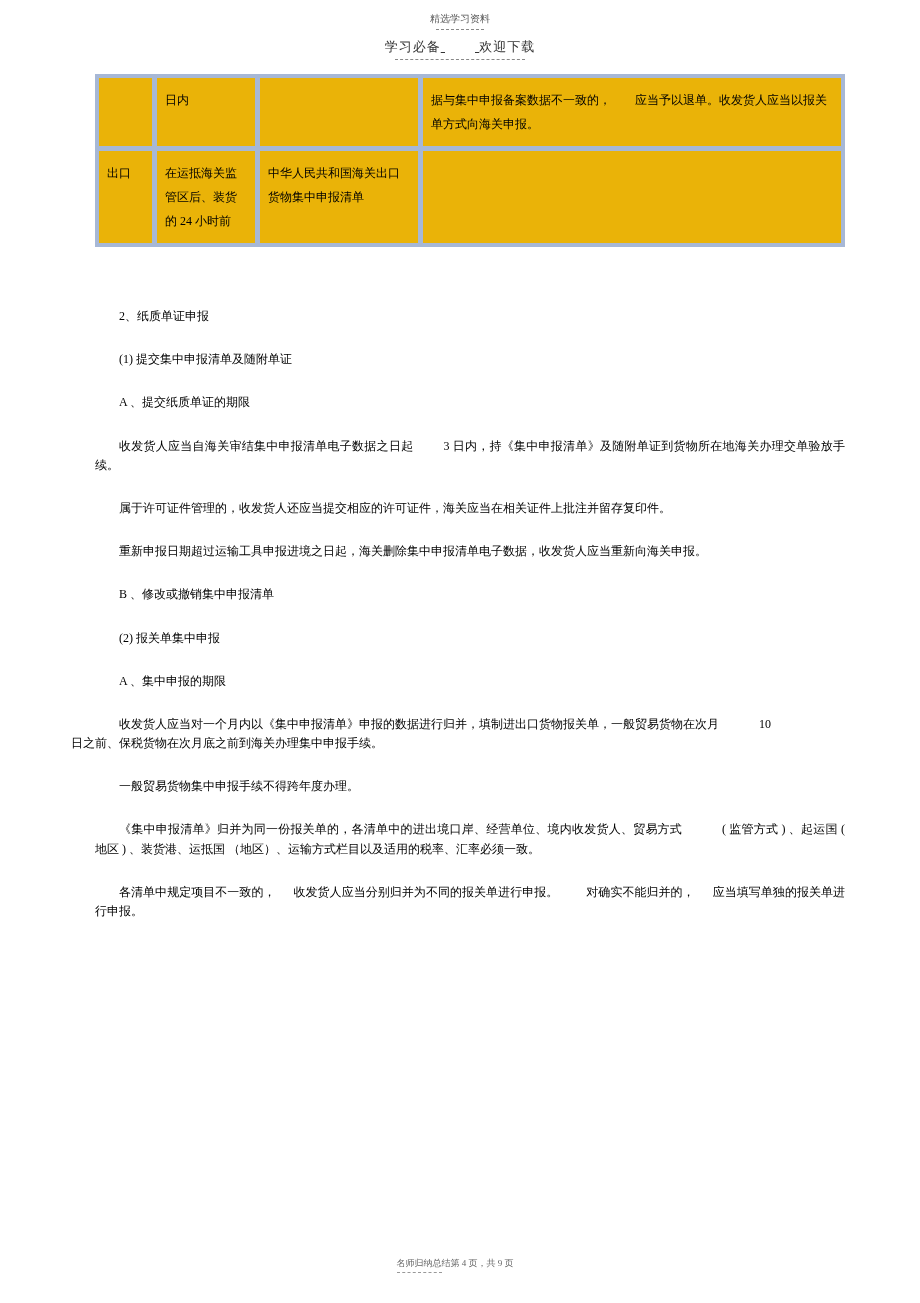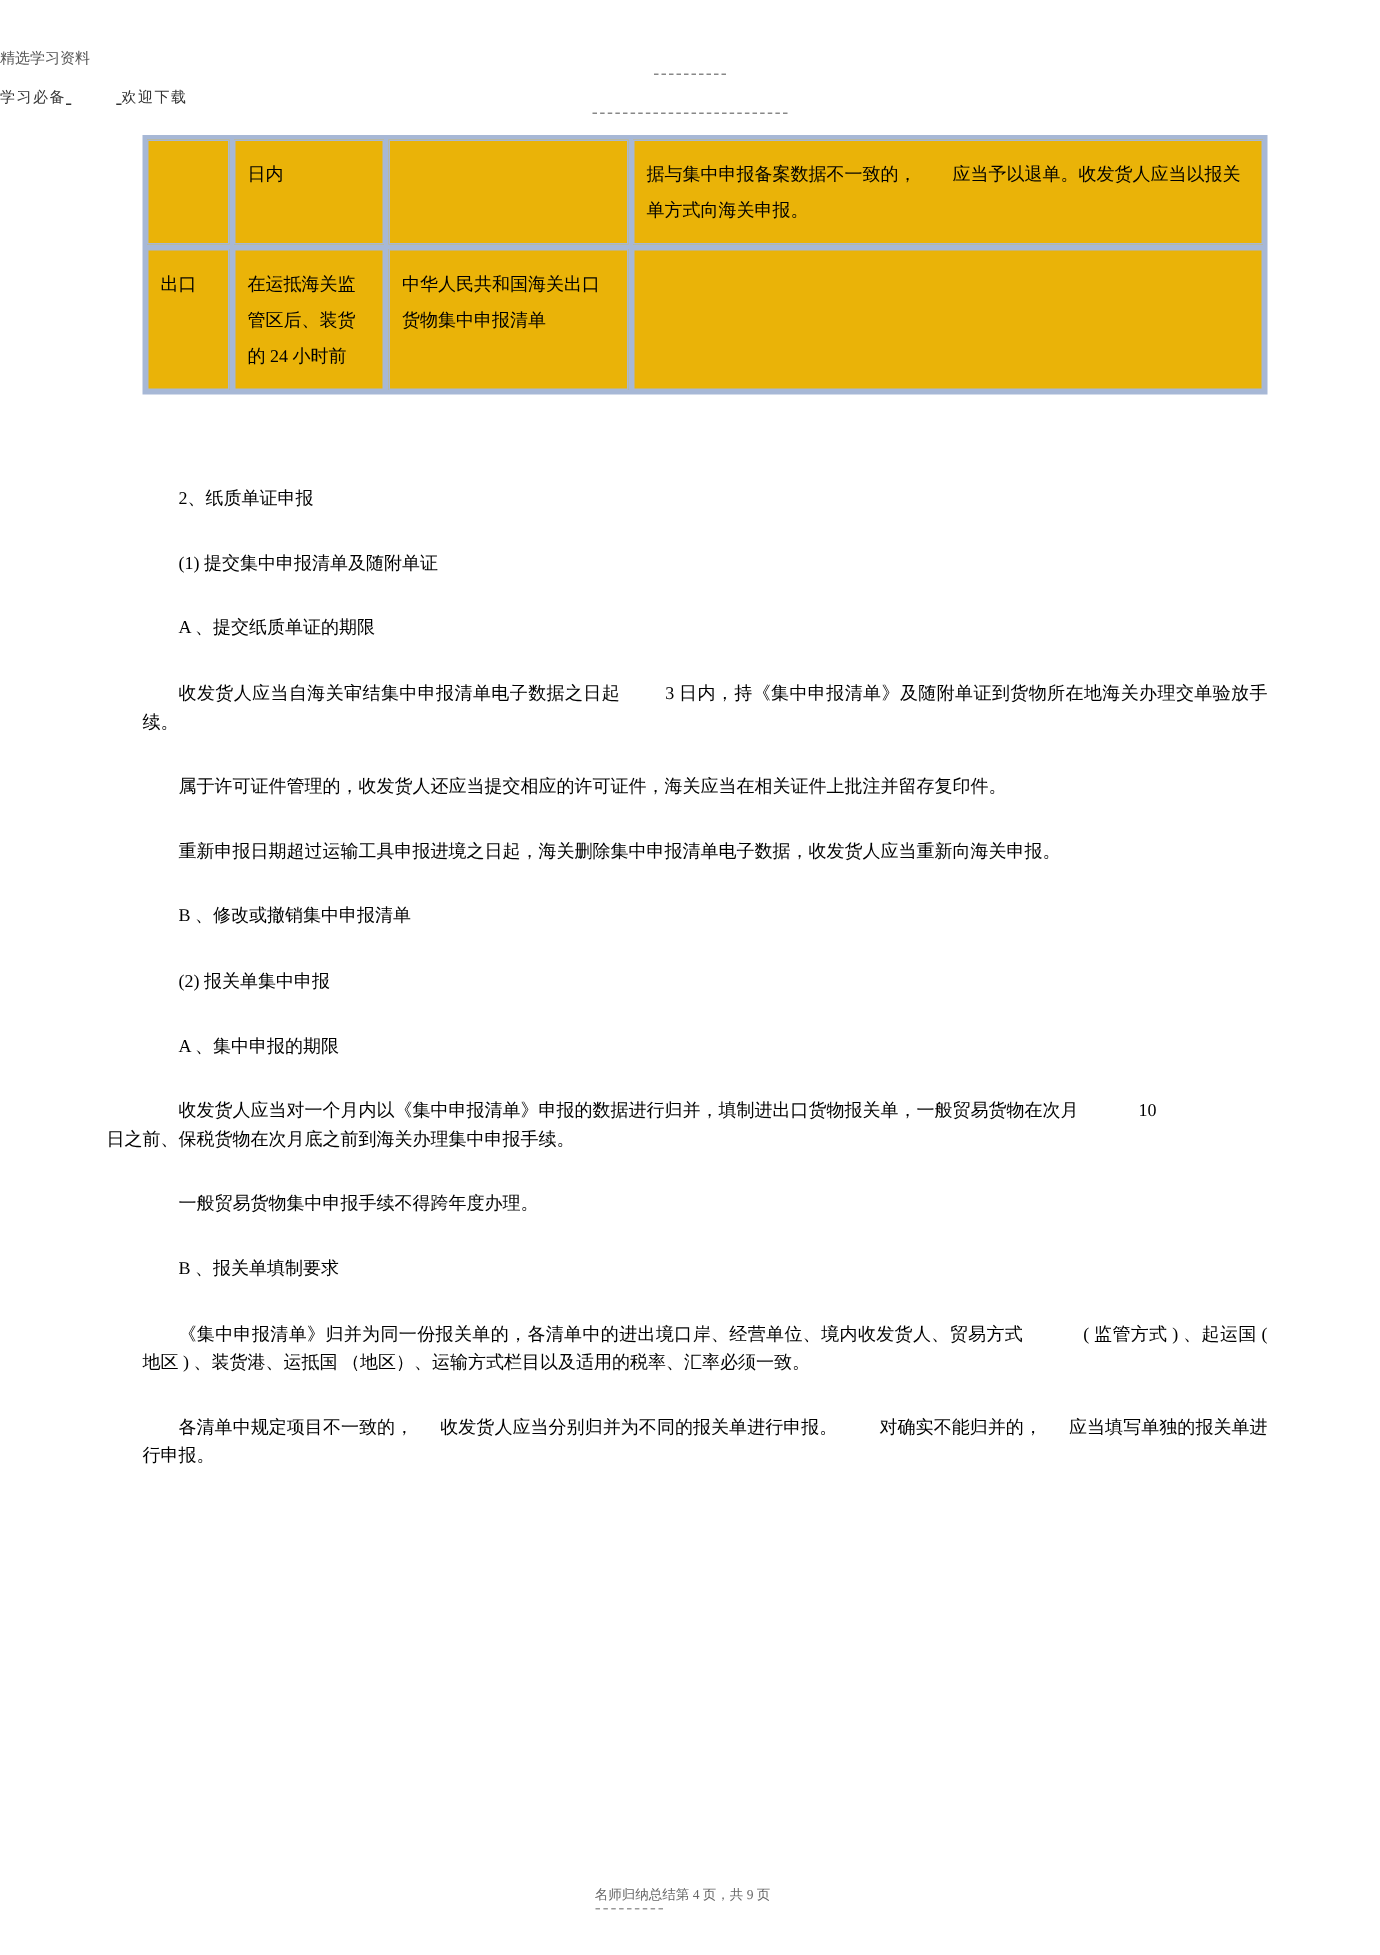--- a/index.html
+++ b/index.html
@@ -6,34 +6,35 @@
     body {
       width: 920px;
       height: 1303px;
       background: #fff;
       font-family: "SimSun", "宋体", serif;
       color: #000;
       position: relative;
       font-size: 12px;
     }
     .page-header {
-      padding-top: 32px;
+      text-align: center;
+      padding-top: 12px;
     }
     .header-line1 {
       font-size: 10px;
       color: #555;
       padding-bottom: 3px;
     }
     .header-dashed {
       width: 48px;
       border-bottom: 1px dashed #888;
       margin: 0 auto 8px;
     }
     .header-line2 {
-      font-size: 10px;
+      font-size: 13px;
       color: #333;
       letter-spacing: 1px;
       text-decoration: underline;
     }
     .header-line2 span { display: inline-block; }
     .header-dashed-wide {
       width: 130px;
       border-bottom: 1px dashed #888;
       margin: 3px auto 0;
     }
@@ -133,21 +134,20 @@
     <p class="indent">重新申报日期超过运输工具申报进境之日起，海关删除集中申报清单电子数据，收发货人应当重新向海关申报。</p>
     <p class="indent">B 、修改或撤销集中申报清单</p>
     <p class="indent">(2) 报关单集中申报</p>
     <p class="indent">A 、集中申报的期限</p>
     <p class="indent">
       <span>收发货人应当对一个月内以《集中申报清单》申报的数据进行归并，填制进出口货物报关单，一般贸易货物在次月</span><span class="gap g3"></span><span>10</span>
       <br>
       <span style="margin-left:-2em">日之前、保税货物在次月底之前到海关办理集中申报手续。</span>
     </p>
     <p class="indent">一般贸易货物集中申报手续不得跨年度办理。</p>
-    <p class="indent">B 、报关单填制要求</p>
     <p class="indent">
       <span>《集中申报清单》归并为同一份报关单的，各清单中的进出境口岸、经营单位、境内收发货人、贸易方式</span><span class="gap g3"></span><span>( 监管方式  ) 、起运国 ( 地区 ) 、装货港、运抵国 （地区）、运输方式栏目以及适用的税率、汇率必须一致。</span>
     </p>
     <p class="indent">
       <span>各清单中规定项目不一致的，</span><span class="gap g4"></span><span>收发货人应当分别归并为不同的报关单进行申报。</span><span class="gap g5"></span><span>对确实不能归并的，</span><span class="gap g4"></span><span>应当填写单独的报关单进行申报。</span>
     </p>
   </div>
 
 </div>
 

